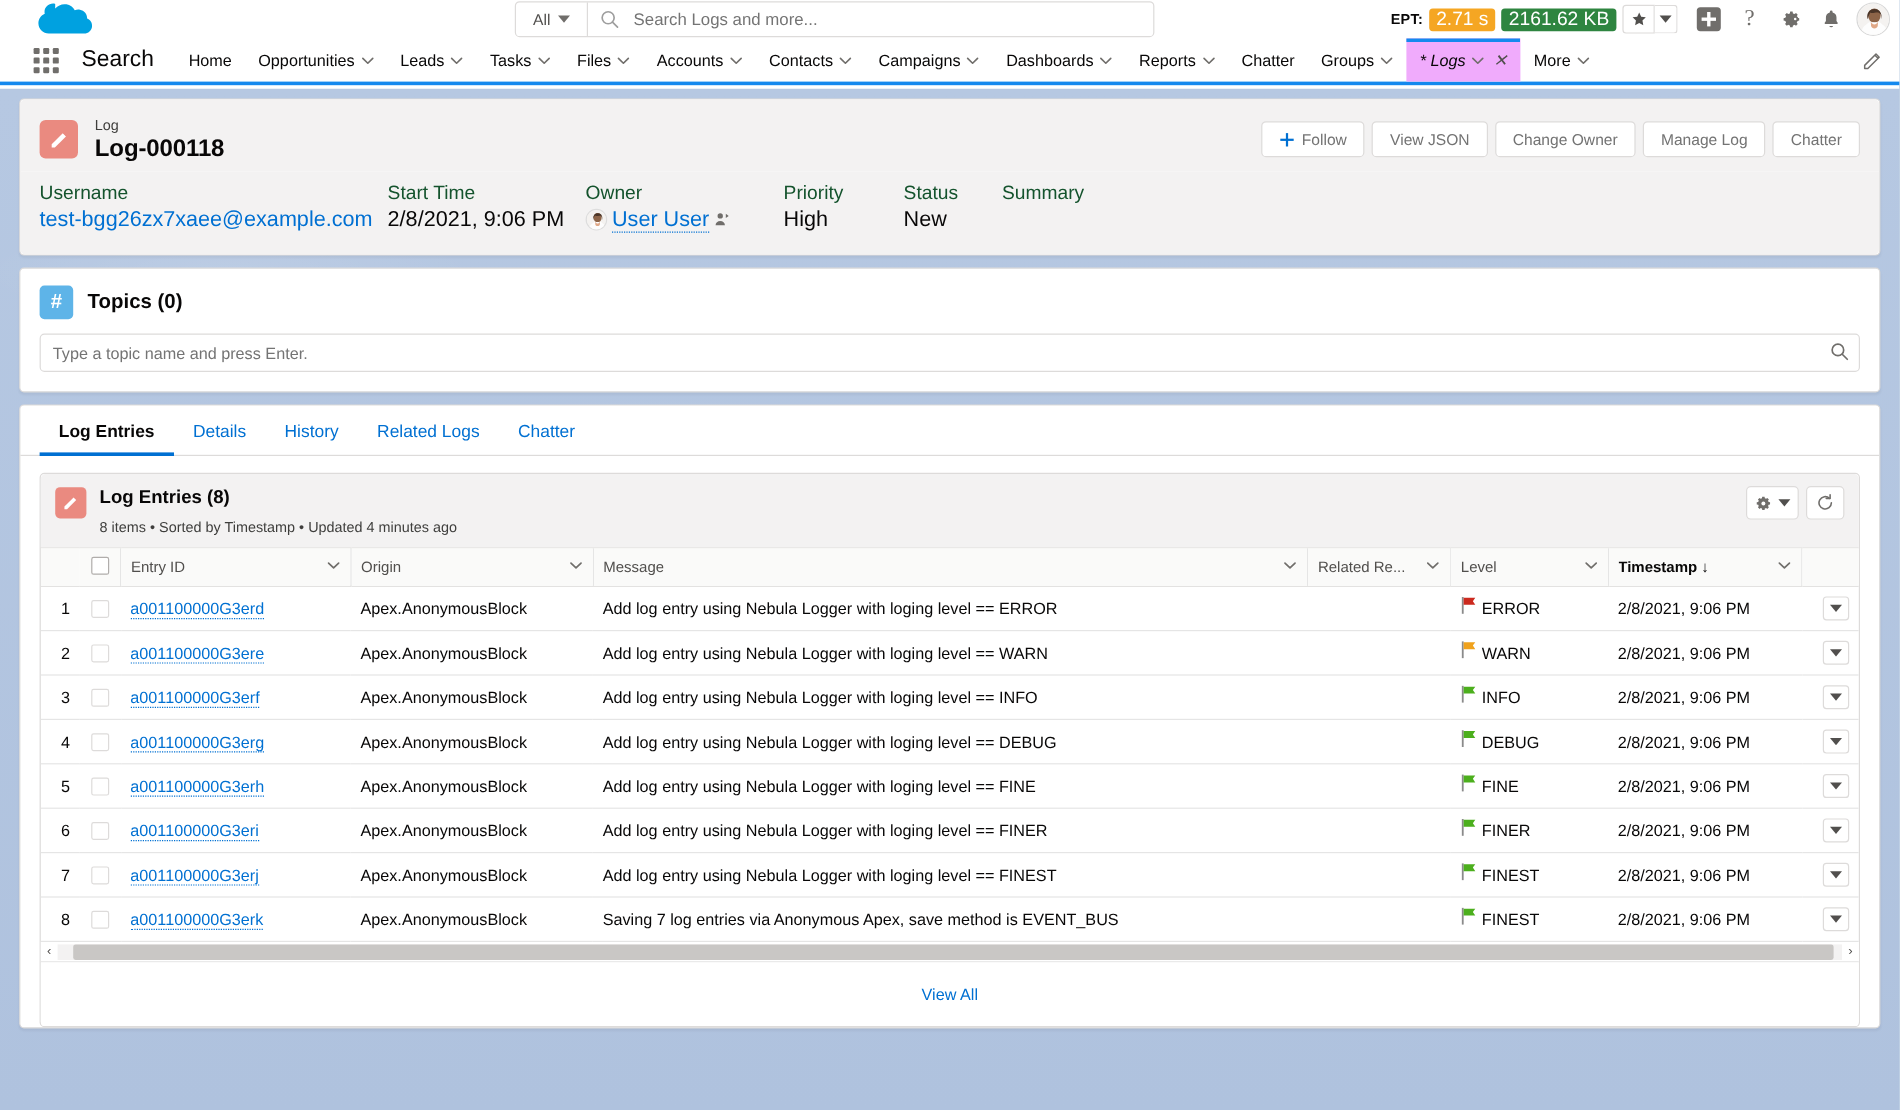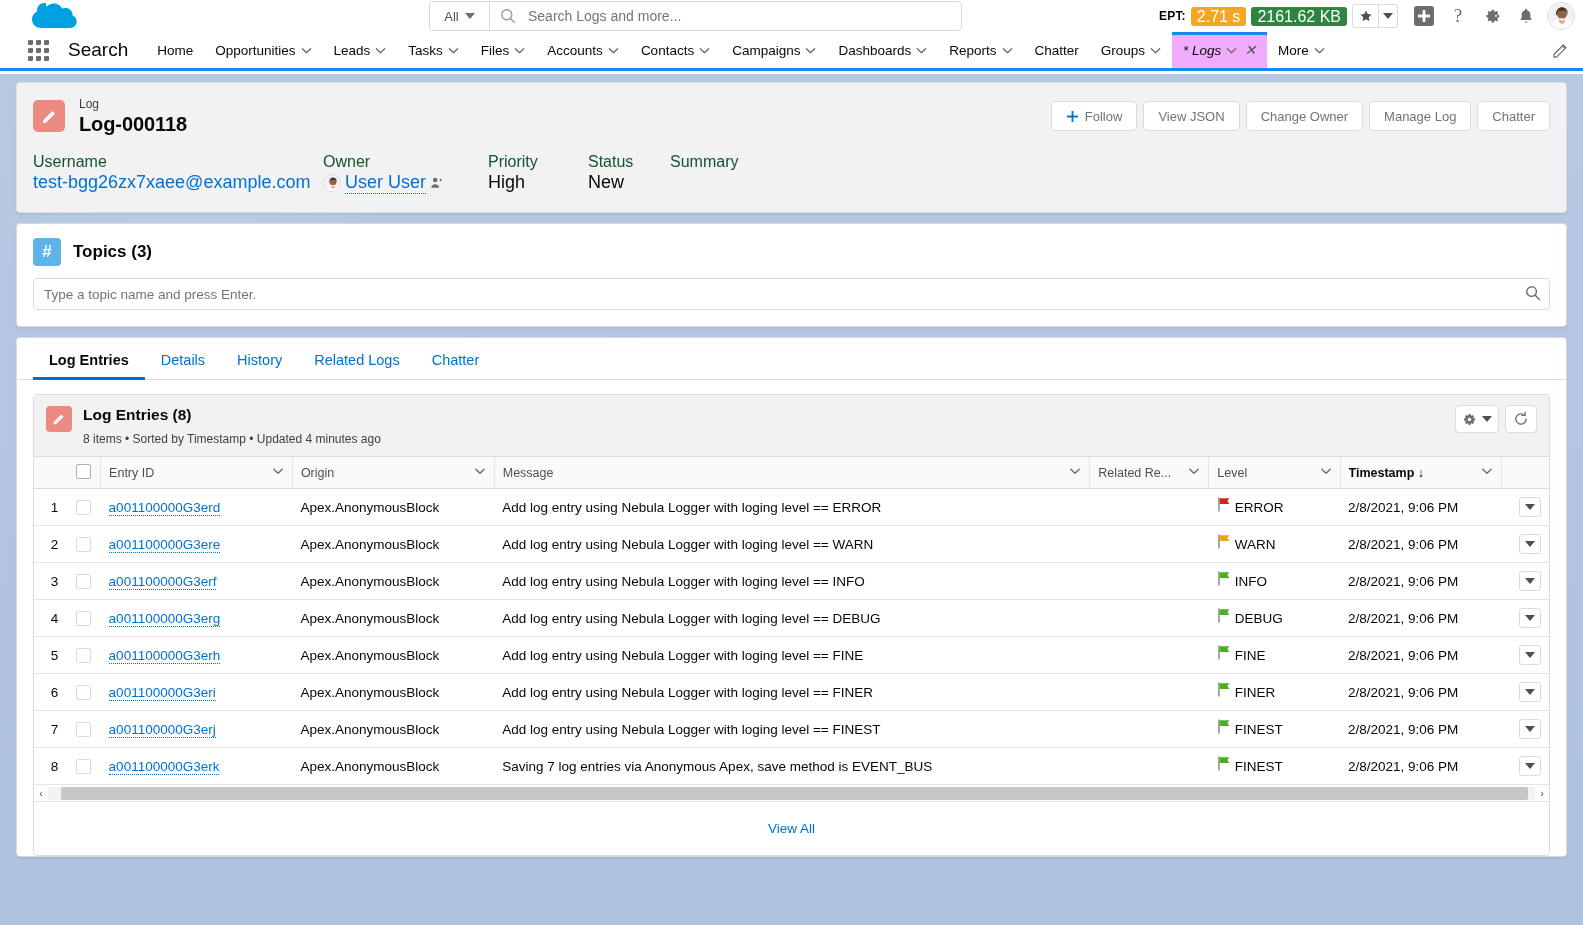--- a/index.html
+++ b/index.html
@@ -466,20 +466,26 @@
             <div class="btn">
               <span>Chatter</span>
             </div>
           </div>
       </div>
       <div class="hl-fields" id="hl-fields">
           <div class="hl-field" style="width: 290px;">
             <div class="lbl">Username</div>
             <div class="val">
               <a>test-bgg26zx7xaee@example.com</a>
+            </div>
+          </div>
+          <div class="hl-field" style="width: 165px;">
+            <div class="lbl">Start Time</div>
+            <div class="val">
+              <span>2/8/2021, 9:06 PM</span>
             </div>
           </div>
           <div class="hl-field" style="width: 165px;">
             <div class="lbl">Owner</div>
             <div class="val">
               <span class="owner-av"><svg viewBox="0 0 18 18" width="18" height="18">
                   <rect width="18" height="18" fill="#f4f2f0"></rect>
                   <ellipse cx="9" cy="6.5" rx="3.4" ry="3.9" fill="#8d6448"></ellipse>
                   <path d="M5.3 7c0-2.6 1.6-4.2 3.9-4.2S13 4.4 13 7c0 .6-.2 1.3-.2 1.3s.4-2.6-1.1-3.4c-1.3-.6-4.2.7-4.8-.3-.6.9-1.3 1.7-1.5 3.6-.1-.4-.1-.8-.1-1.2z" fill="#4a3427"></path>
                   <path d="M6.2 10 4.5 11.4c-1.3.8-2.1 2.1-2.3 3.6L1.9 18h14.2l-.3-3c-.2-1.5-1-2.8-2.3-3.6L11.8 10z" fill="#fdfdfd"></path>
@@ -507,21 +513,21 @@
           </div>
           <div class="hl-field" style="width: 400px;">
             <div class="lbl">Summary</div>
           </div>
         </div>
     </div>
 
     <div class="card topics">
       <div class="topics-head">
         <div class="topics-icon">#</div>
-        <div class="topics-title">Topics (3)</div>
+        <div class="topics-title">Topics (0)</div>
       </div>
       <div class="topic-input-wrap">
         <input class="topic-input" type="text" placeholder="Type a topic name and press Enter." style="">
         <span class="topic-search-ic">
           <svg width="16" height="16" viewBox="0 0 16 16">
               <circle cx="6.6" cy="6.6" r="4.8" fill="none" stroke="#706e6b" stroke-width="1.4"></circle>
               <line x1="10.2" y1="10.2" x2="14.4" y2="14.4" stroke="#706e6b" stroke-width="1.4" stroke-linecap="round"></line>
             </svg>
         </span>
       </div>

